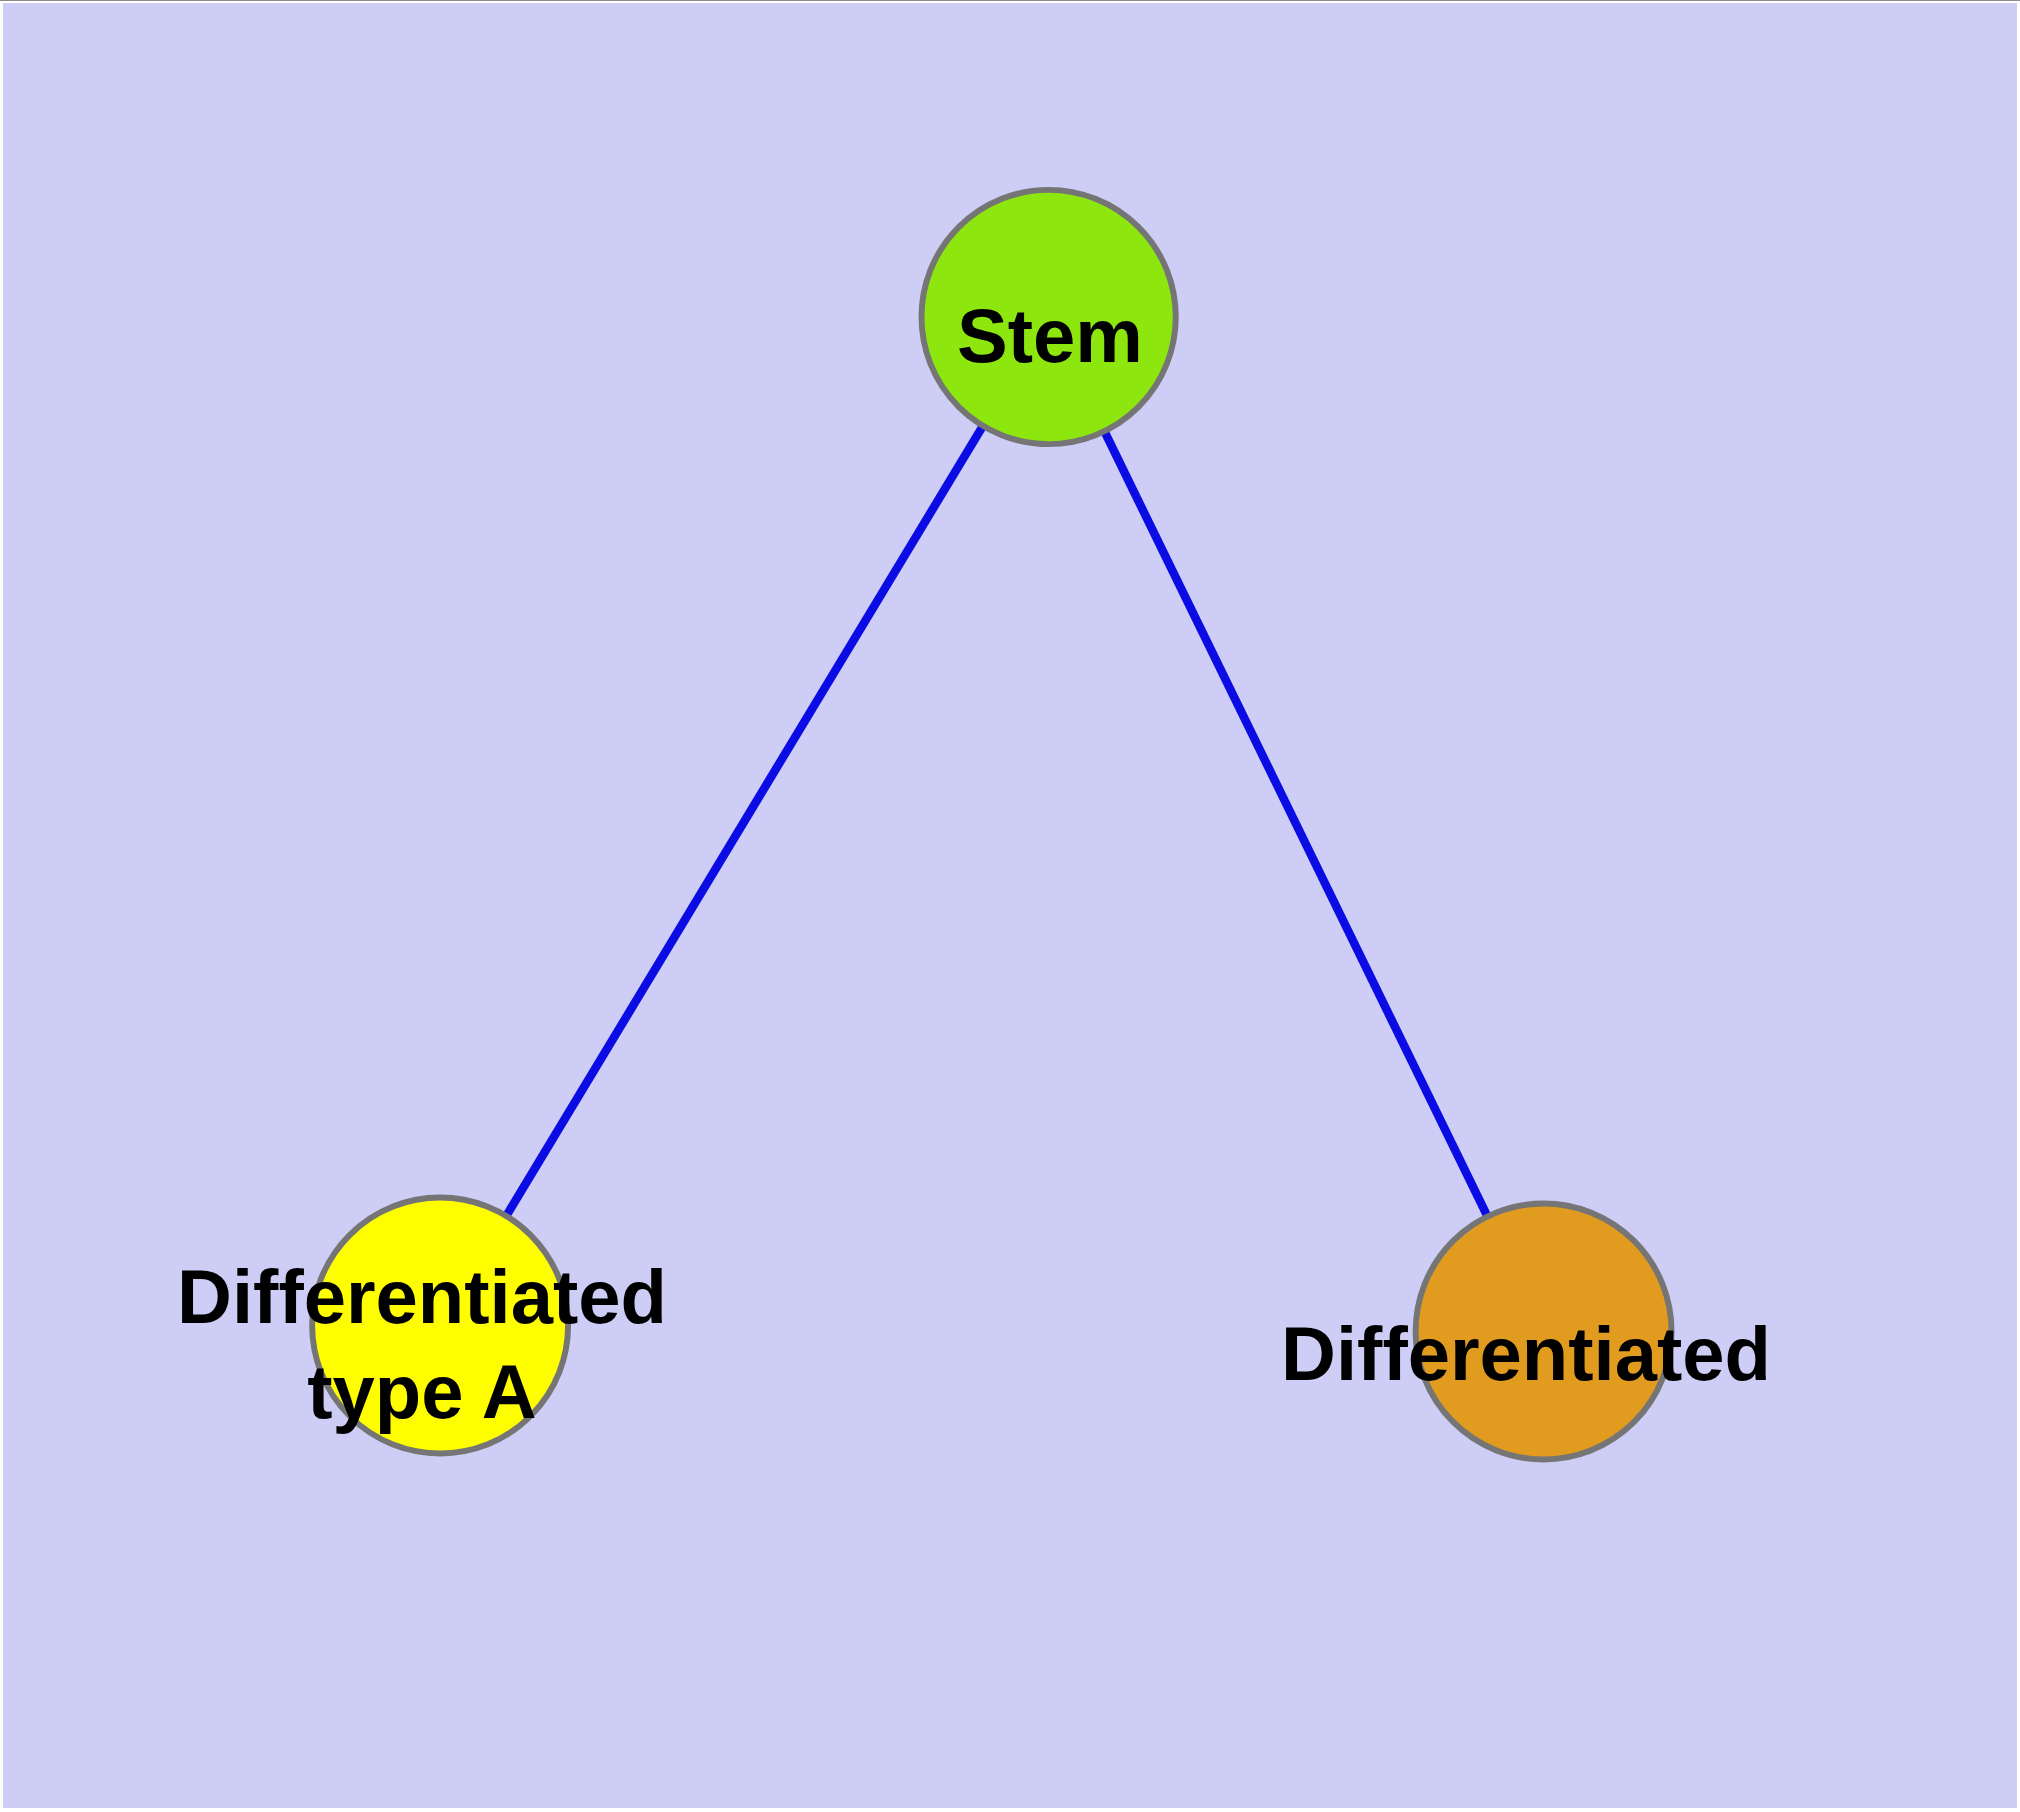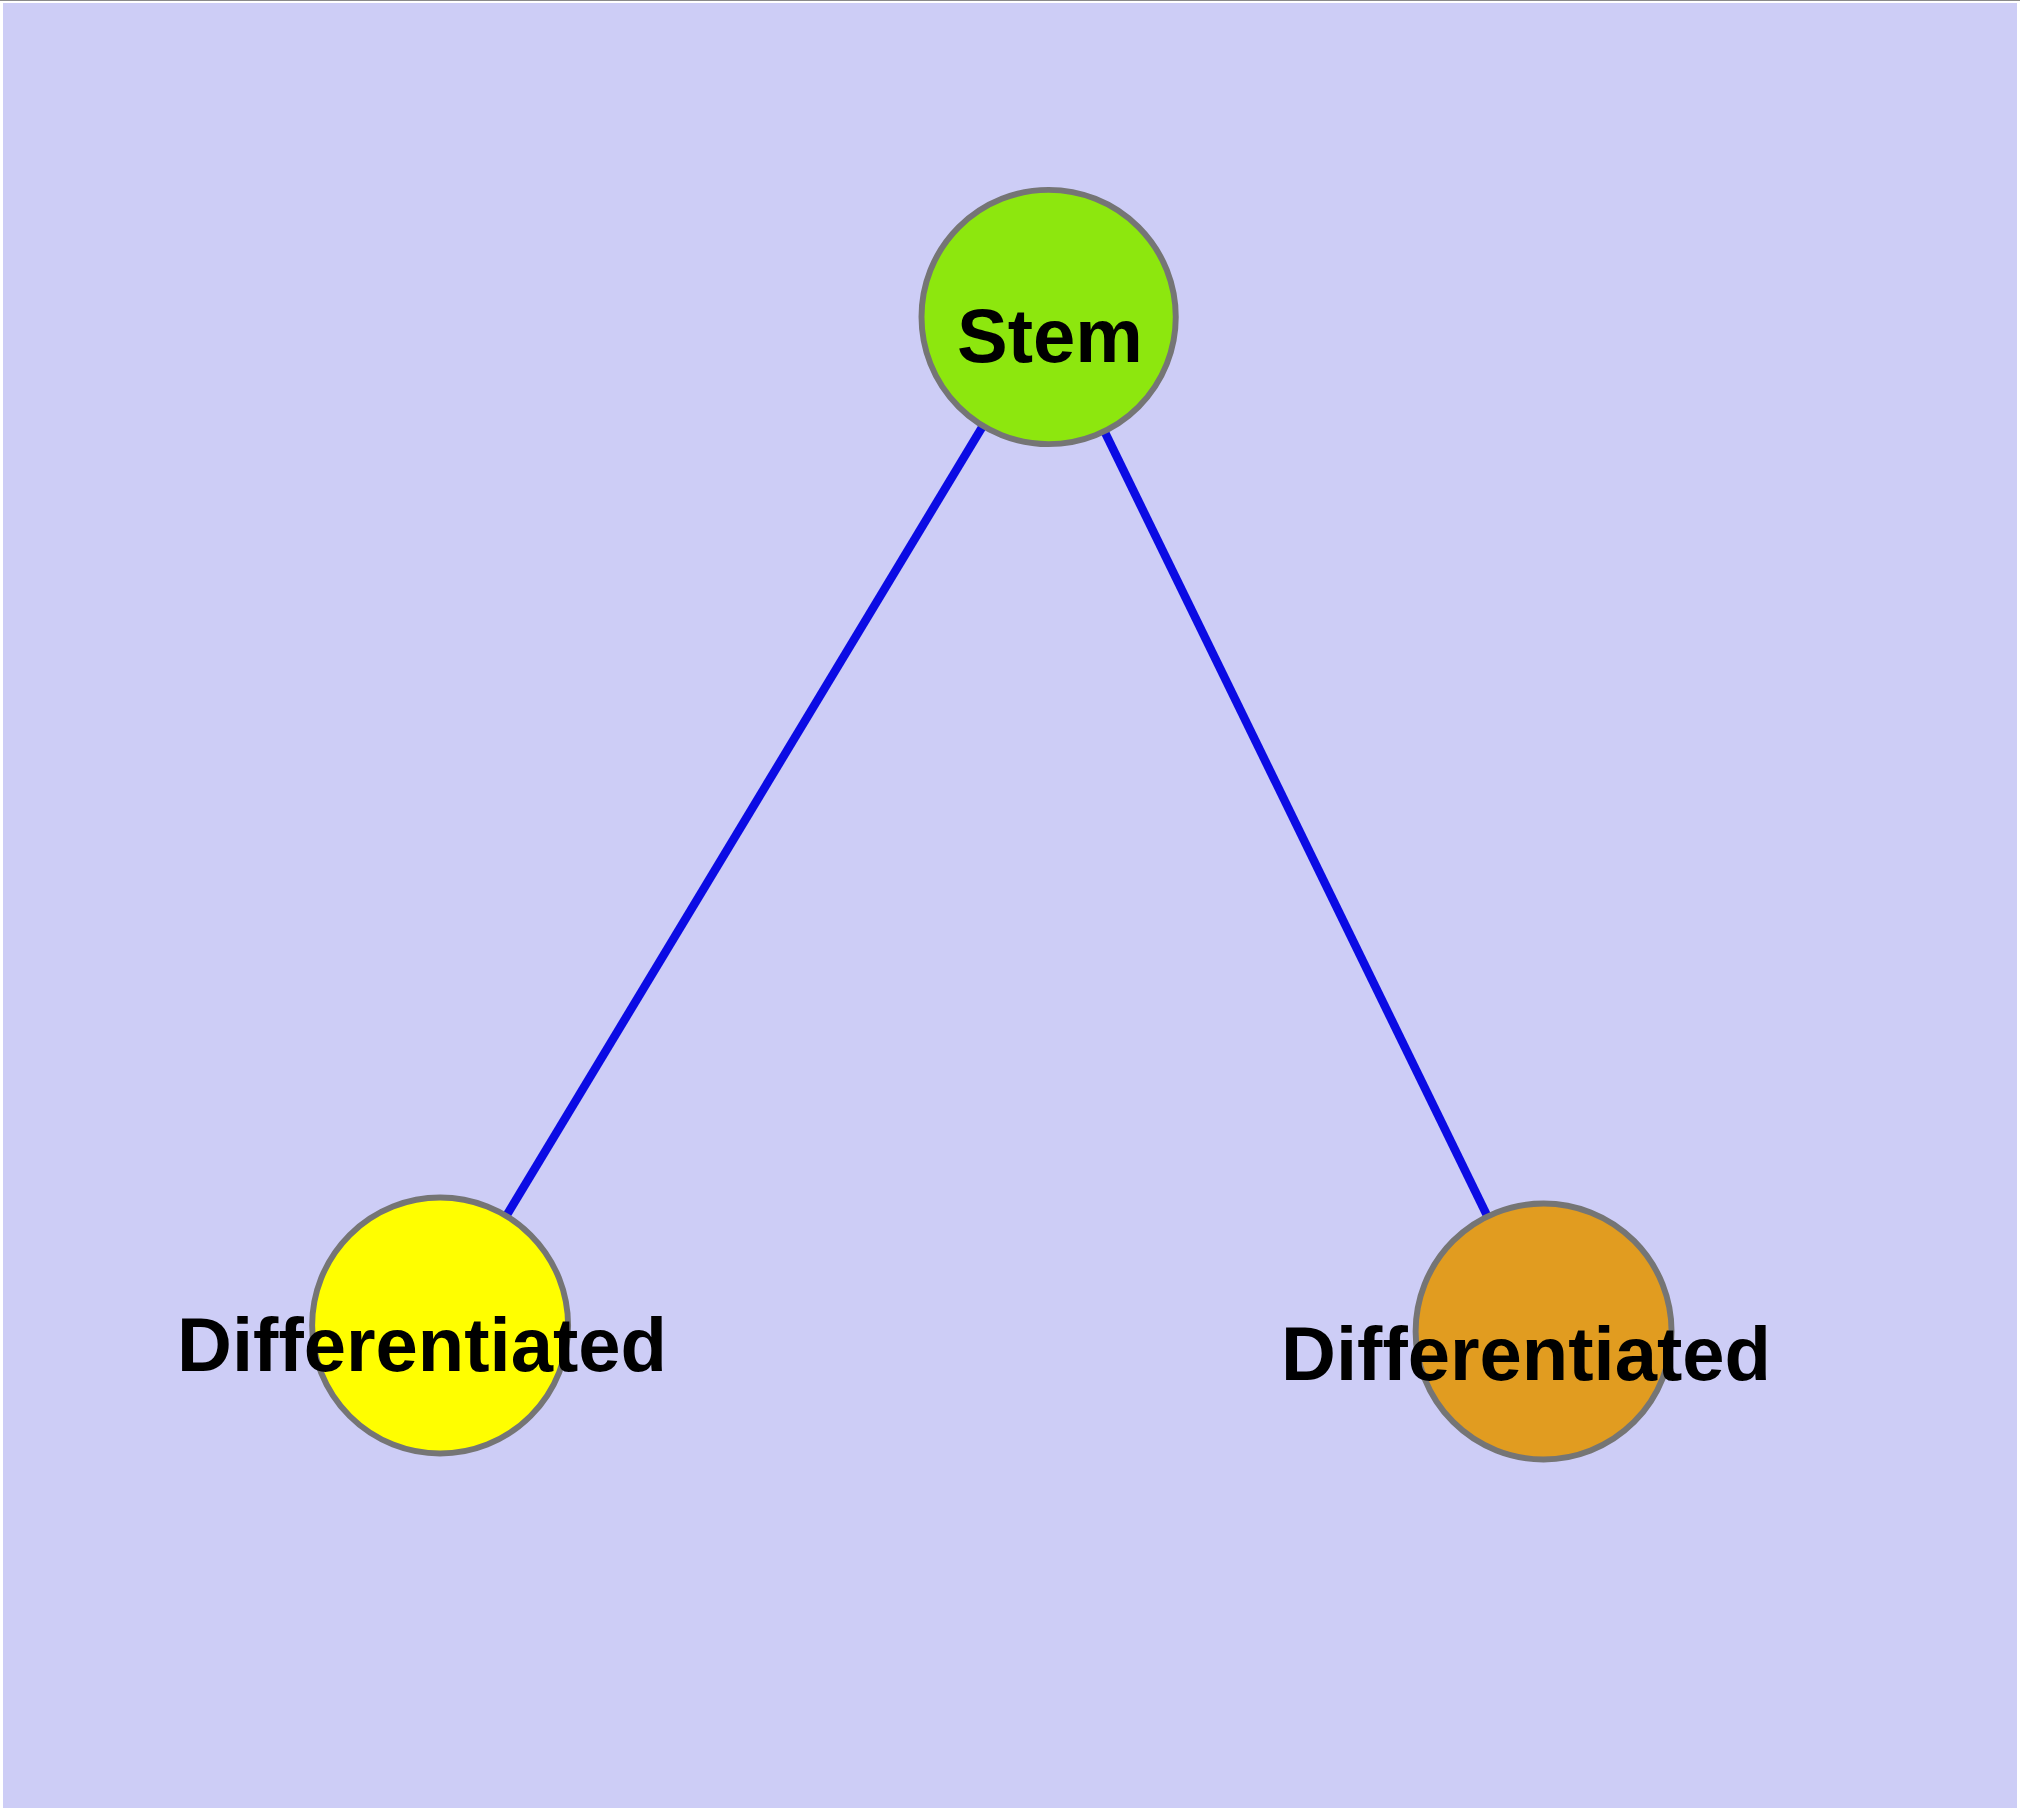--- a/index.html
+++ b/index.html
@@ -60,18 +60,19 @@
     <circle cx="519" cy="1564" r="151" fill="#fffe00" stroke="#757575" stroke-width="7"></circle>
     <circle cx="1821" cy="1571" r="151" fill="#e19c20" stroke="#757575" stroke-width="7"></circle>
   </svg>
 
 <div class="labels-layer" id="labels-layer">
     <div class="node-label" style="left: 1050px; top: 320px; color: rgb(0, 0, 0);">
       <div>Stem</div>
     </div>
     <div class="node-label" style="left: 422px; top: 1329px; color: rgb(0, 0, 0);">
       <div>Differentiated</div>
+      <div>type A</div>
     </div>
     <div class="node-label" style="left: 1526px; top: 1338px; color: rgb(0, 0, 0);">
       <div>Differentiated</div>
     </div>
   </div>
 
 
 </body></html>

